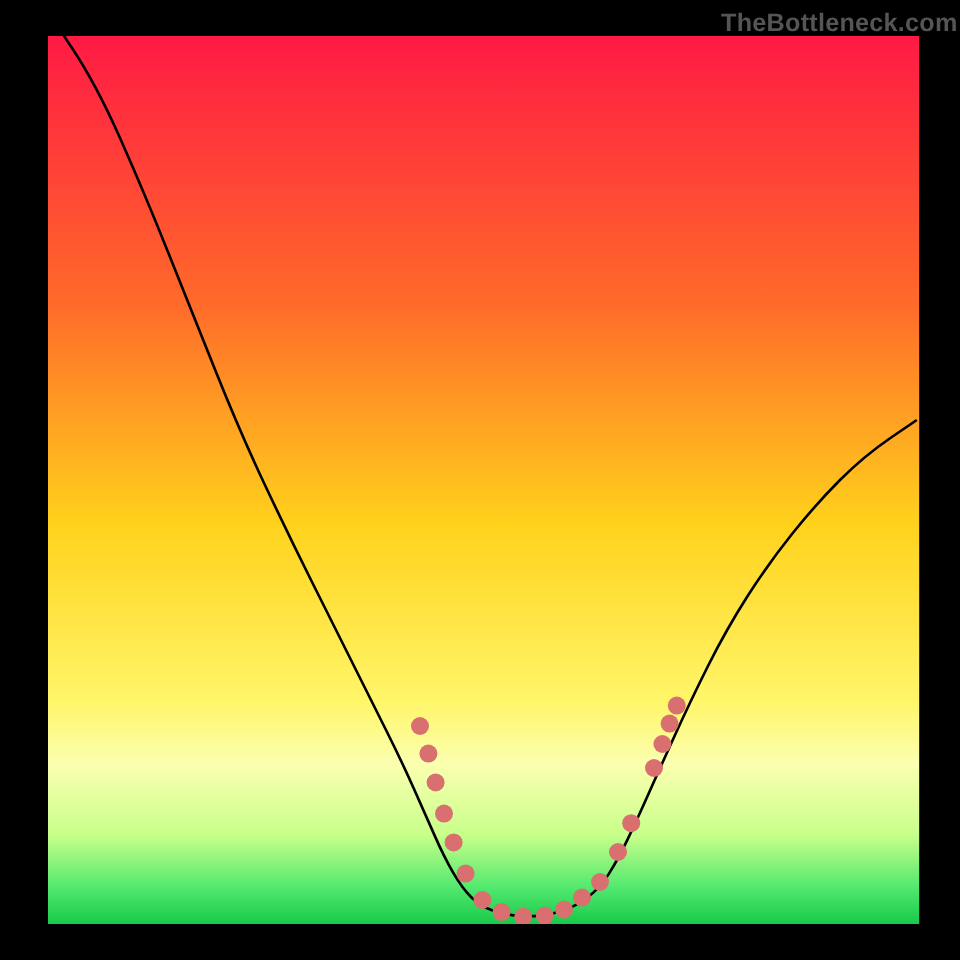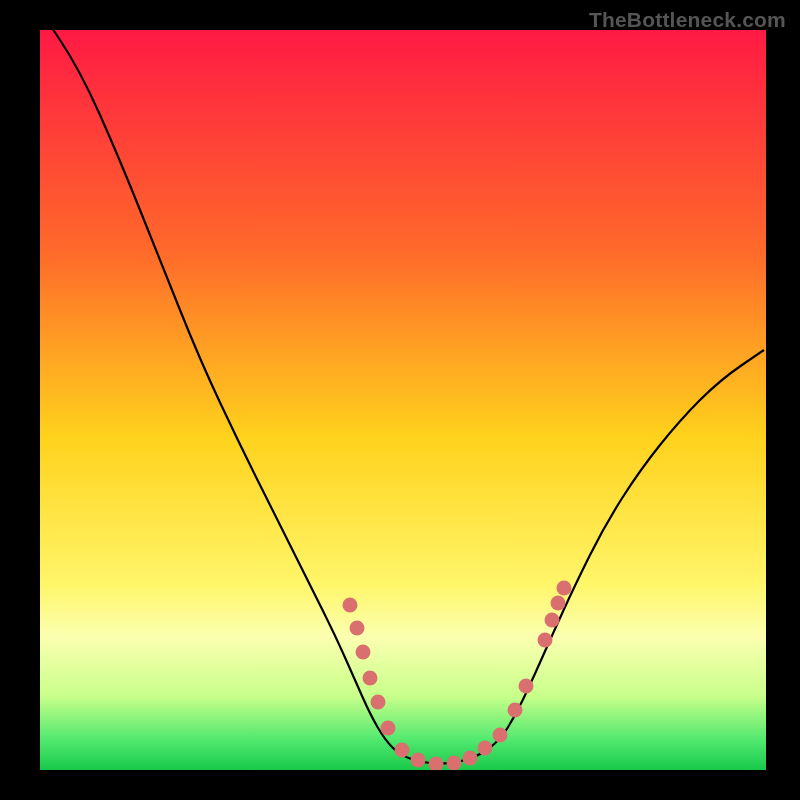--- a/index.html
+++ b/index.html
@@ -14,21 +14,21 @@
   .chart-container {
     position: absolute;
     top: 0;
     left: 0;
     width: 800px;
     height: 800px;
   }
   .watermark {
     position: absolute;
     top: 8px;
-    right: 14px;
+    right: 2px;
     color: #555;
     font-size: 21px;
     font-weight: bold;
     z-index: 10;
     letter-spacing: 0.2px;
   }
   svg {
     display: block;
   }
 </style>

